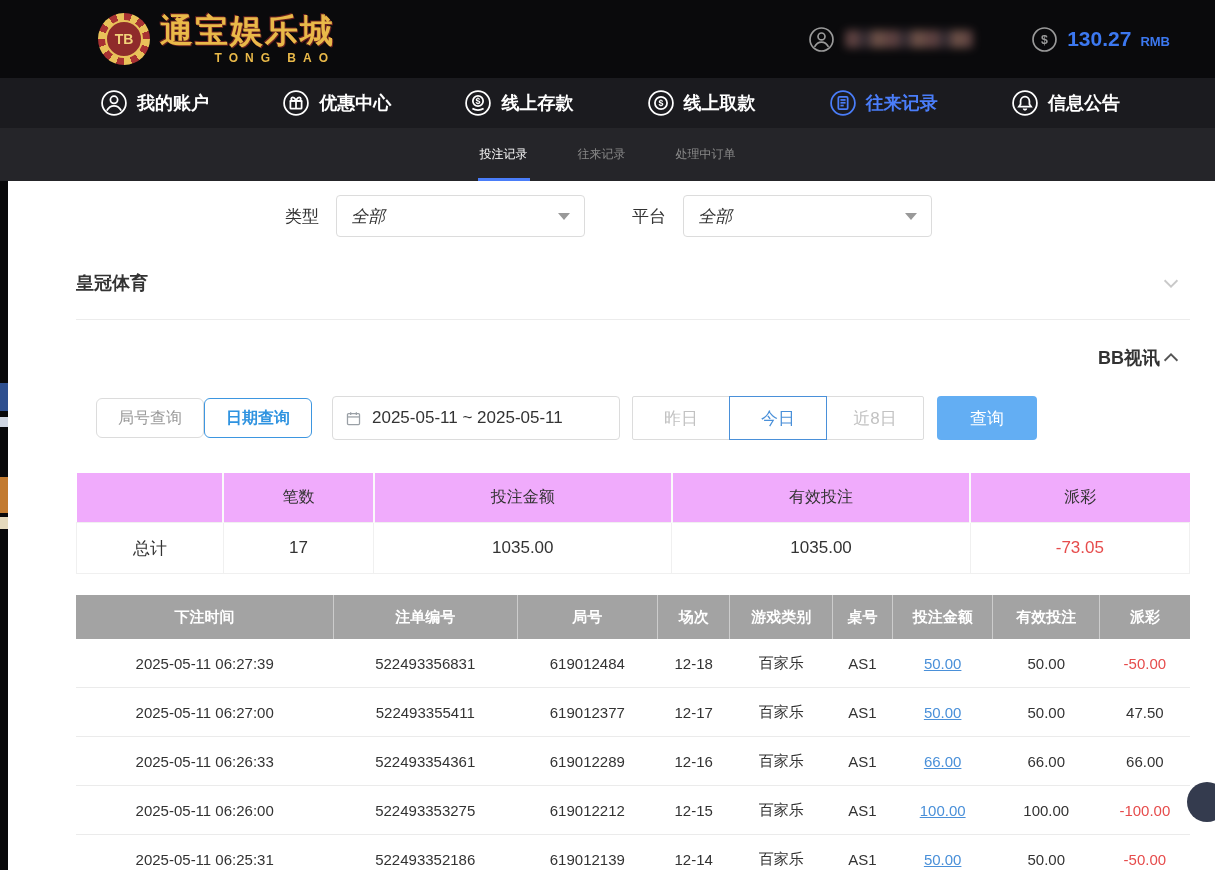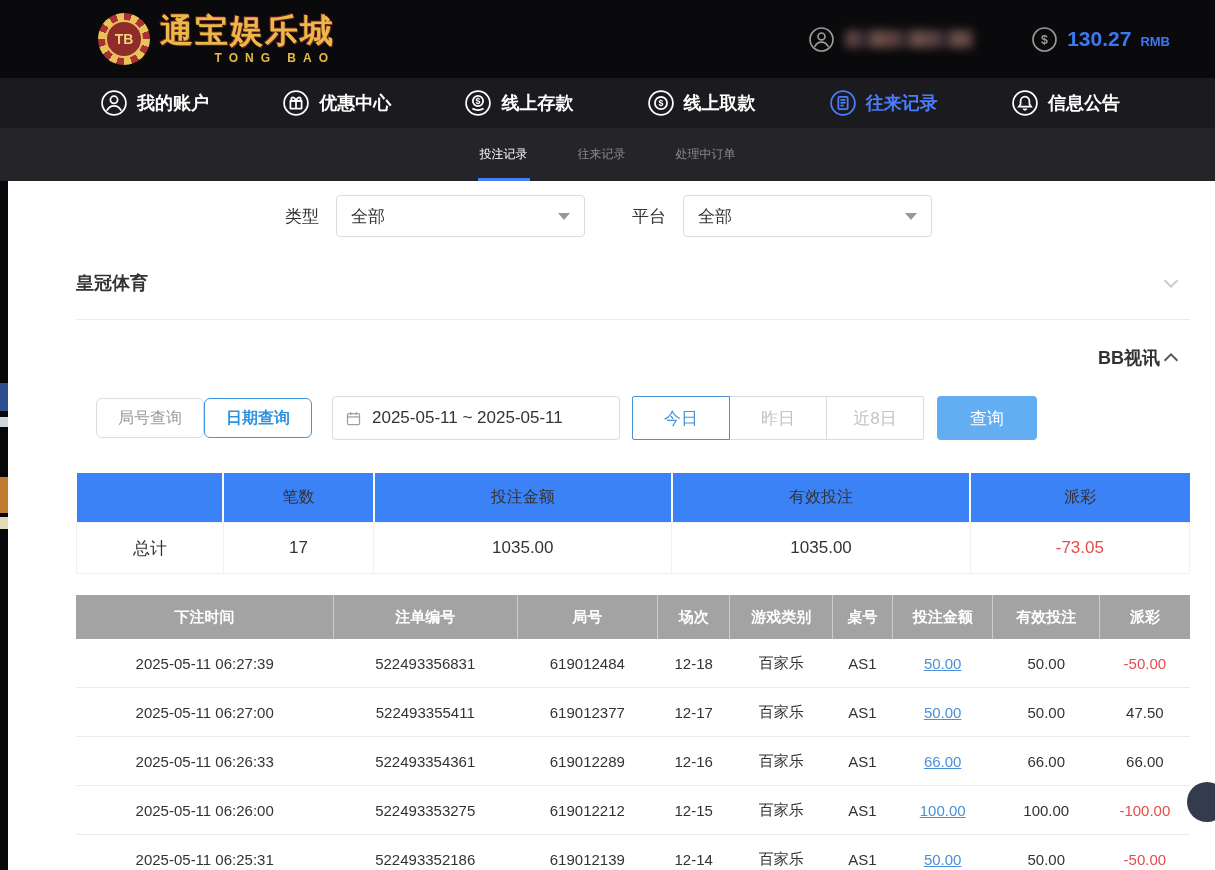--- a/index.html
+++ b/index.html
@@ -38,21 +38,21 @@
   
   .leftstrip{position:absolute;left:0;top:181px;bottom:0;width:8px;background:#08080a;z-index:5;}
   .leftstrip .b1{position:absolute;top:202px;height:28px;width:8px;background:#2e4f8f;}
   .leftstrip .b2{position:absolute;top:236px;height:10px;width:8px;background:#cfd6e2;}
   .leftstrip .b3{position:absolute;top:296px;height:36px;width:8px;background:#c27a30;}
   .leftstrip .b4{position:absolute;top:336px;height:12px;width:8px;background:#e4d9bd;}
   
   .content{margin-left:8px;padding:14px 25px 0 68px;box-sizing:border-box;position:relative;}
   .filters{display:flex;align-items:center;margin-left:209px;}
   .filter-label{font-size:17px;color:#333;margin-right:17px;white-space:nowrap;}
-  .select{width:249px;height:42px;border:1px solid #dcdcdc;border-radius:4px;background:#fff;display:flex;align-items:center;justify-content:space-between;padding:0 14px;box-sizing:border-box;cursor:pointer;}
+  .select{width:249px;height:42px;border:1px solid #dcdcdc;border-radius:4px;background:#fff;display:flex;align-items:center;justify-content:space-between;padding:0 14px;box-sizing:border-box;cursor:pointer;font-style:italic;}
   .select-value{font-size:17px;color:#333;}
   .caret{width:0;height:0;border-left:6px solid transparent;border-right:6px solid transparent;border-top:7px solid #999;}
   .filter-group2{margin-left:47px;display:flex;align-items:center;}
   .section-row{display:flex;align-items:center;justify-content:space-between;}
   .section-crown{margin-top:8px;padding:26px 8px 24px 0;border-bottom:1px solid #ececec;}
   .section-bb{padding:26px 8px 2px 0;justify-content:flex-end;}
   .section-title{font-size:18px;font-weight:bold;color:#333;}
   .chev{width:22px;height:22px;cursor:pointer;}
   .chev svg{width:100%;height:100%;}
   .chev-down{color:#c9c9c9;}
@@ -67,21 +67,21 @@
   .cal-icon svg{width:100%;height:100%;}
   .date-text{font-size:17px;color:#333;white-space:nowrap;}
   .range-group{display:flex;margin-left:12px;}
   .range-btn{width:98px;height:44px;border:1px solid #dcdcdc;background:#fff;color:#c2c2c2;font-size:17px;display:flex;align-items:center;justify-content:center;cursor:pointer;box-sizing:border-box;margin-left:-1px;}
   .range-btn:first-child{margin-left:0;border-radius:2px 0 0 2px;}
   .range-btn:last-child{border-radius:0 2px 2px 0;}
   .range-btn.active{border-color:#4a90d9;color:#4a90d9;position:relative;z-index:2;}
   .btn-search{margin-left:13px;width:100px;height:44px;background:#63aef3;color:#fff;font-size:17px;border:none;border-radius:4px;cursor:pointer;display:flex;align-items:center;justify-content:center;}
   
   .summary-table{width:100%;border-collapse:collapse;table-layout:fixed;margin-top:33px;}
-  .summary-table th{background:#3b82f6;height:47px;font-size:16px;font-weight:normal;color:#333;border-left:2px solid #fafafa;}
+  .summary-table th{background:#f0abfc;height:47px;font-size:16px;font-weight:normal;color:#333;border-left:2px solid #fafafa;}
   .summary-table th:first-child{border-left:none;}
   .summary-table td{background:#fff;height:48px;text-align:center;font-size:17px;color:#333;border:1px solid #f0f0f0;}
   
   .bet-table{width:100%;border-collapse:collapse;table-layout:fixed;margin-top:21px;}
   .bet-table th{background:#a3a3a3;color:#fff;height:42px;font-size:15px;font-weight:bold;border-left:1px solid rgba(255,255,255,.45);}
   .bet-table th:first-child{border-left:none;margin-left:8px;}
   .bet-table td{background:#fff;height:46px;text-align:center;font-size:15px;color:#333;border-bottom:1px solid #ebebeb;white-space:nowrap;}
   .amt-link{color:#4a90d9;text-decoration:underline;cursor:pointer;}
   .neg{color:#e64c4c !important;}
   .float-circle{position:absolute;right:-12px;top:782px;width:40px;height:40px;border-radius:50%;background:#343b4e;z-index:6;}
@@ -248,22 +248,22 @@
         <svg viewBox="0 0 24 24" fill="none" stroke="currentColor" stroke-width="1.8">
             <rect x="3.5" y="5" width="17" height="15.5" rx="1.5"></rect>
             <line x1="3.5" y1="9.8" x2="20.5" y2="9.8"></line>
             <line x1="8" y1="3" x2="8" y2="7"></line>
             <line x1="16" y1="3" x2="16" y2="7"></line>
           </svg>
       </span>
       <span class="date-text">2025-05-11 ~ 2025-05-11</span>
     </div>
     <div class="range-group">
+      <button class="range-btn">昨日</button>
       <button class="range-btn active">今日</button>
-      <button class="range-btn">昨日</button>
       <button class="range-btn">近8日</button>
     </div>
     <button class="btn-search">查询</button>
   </div>
 
   <table class="summary-table">
     <colgroup>
         <col style="width:13.2%">
         <col style="width:13.5%">
         <col style="width:26.8%">

